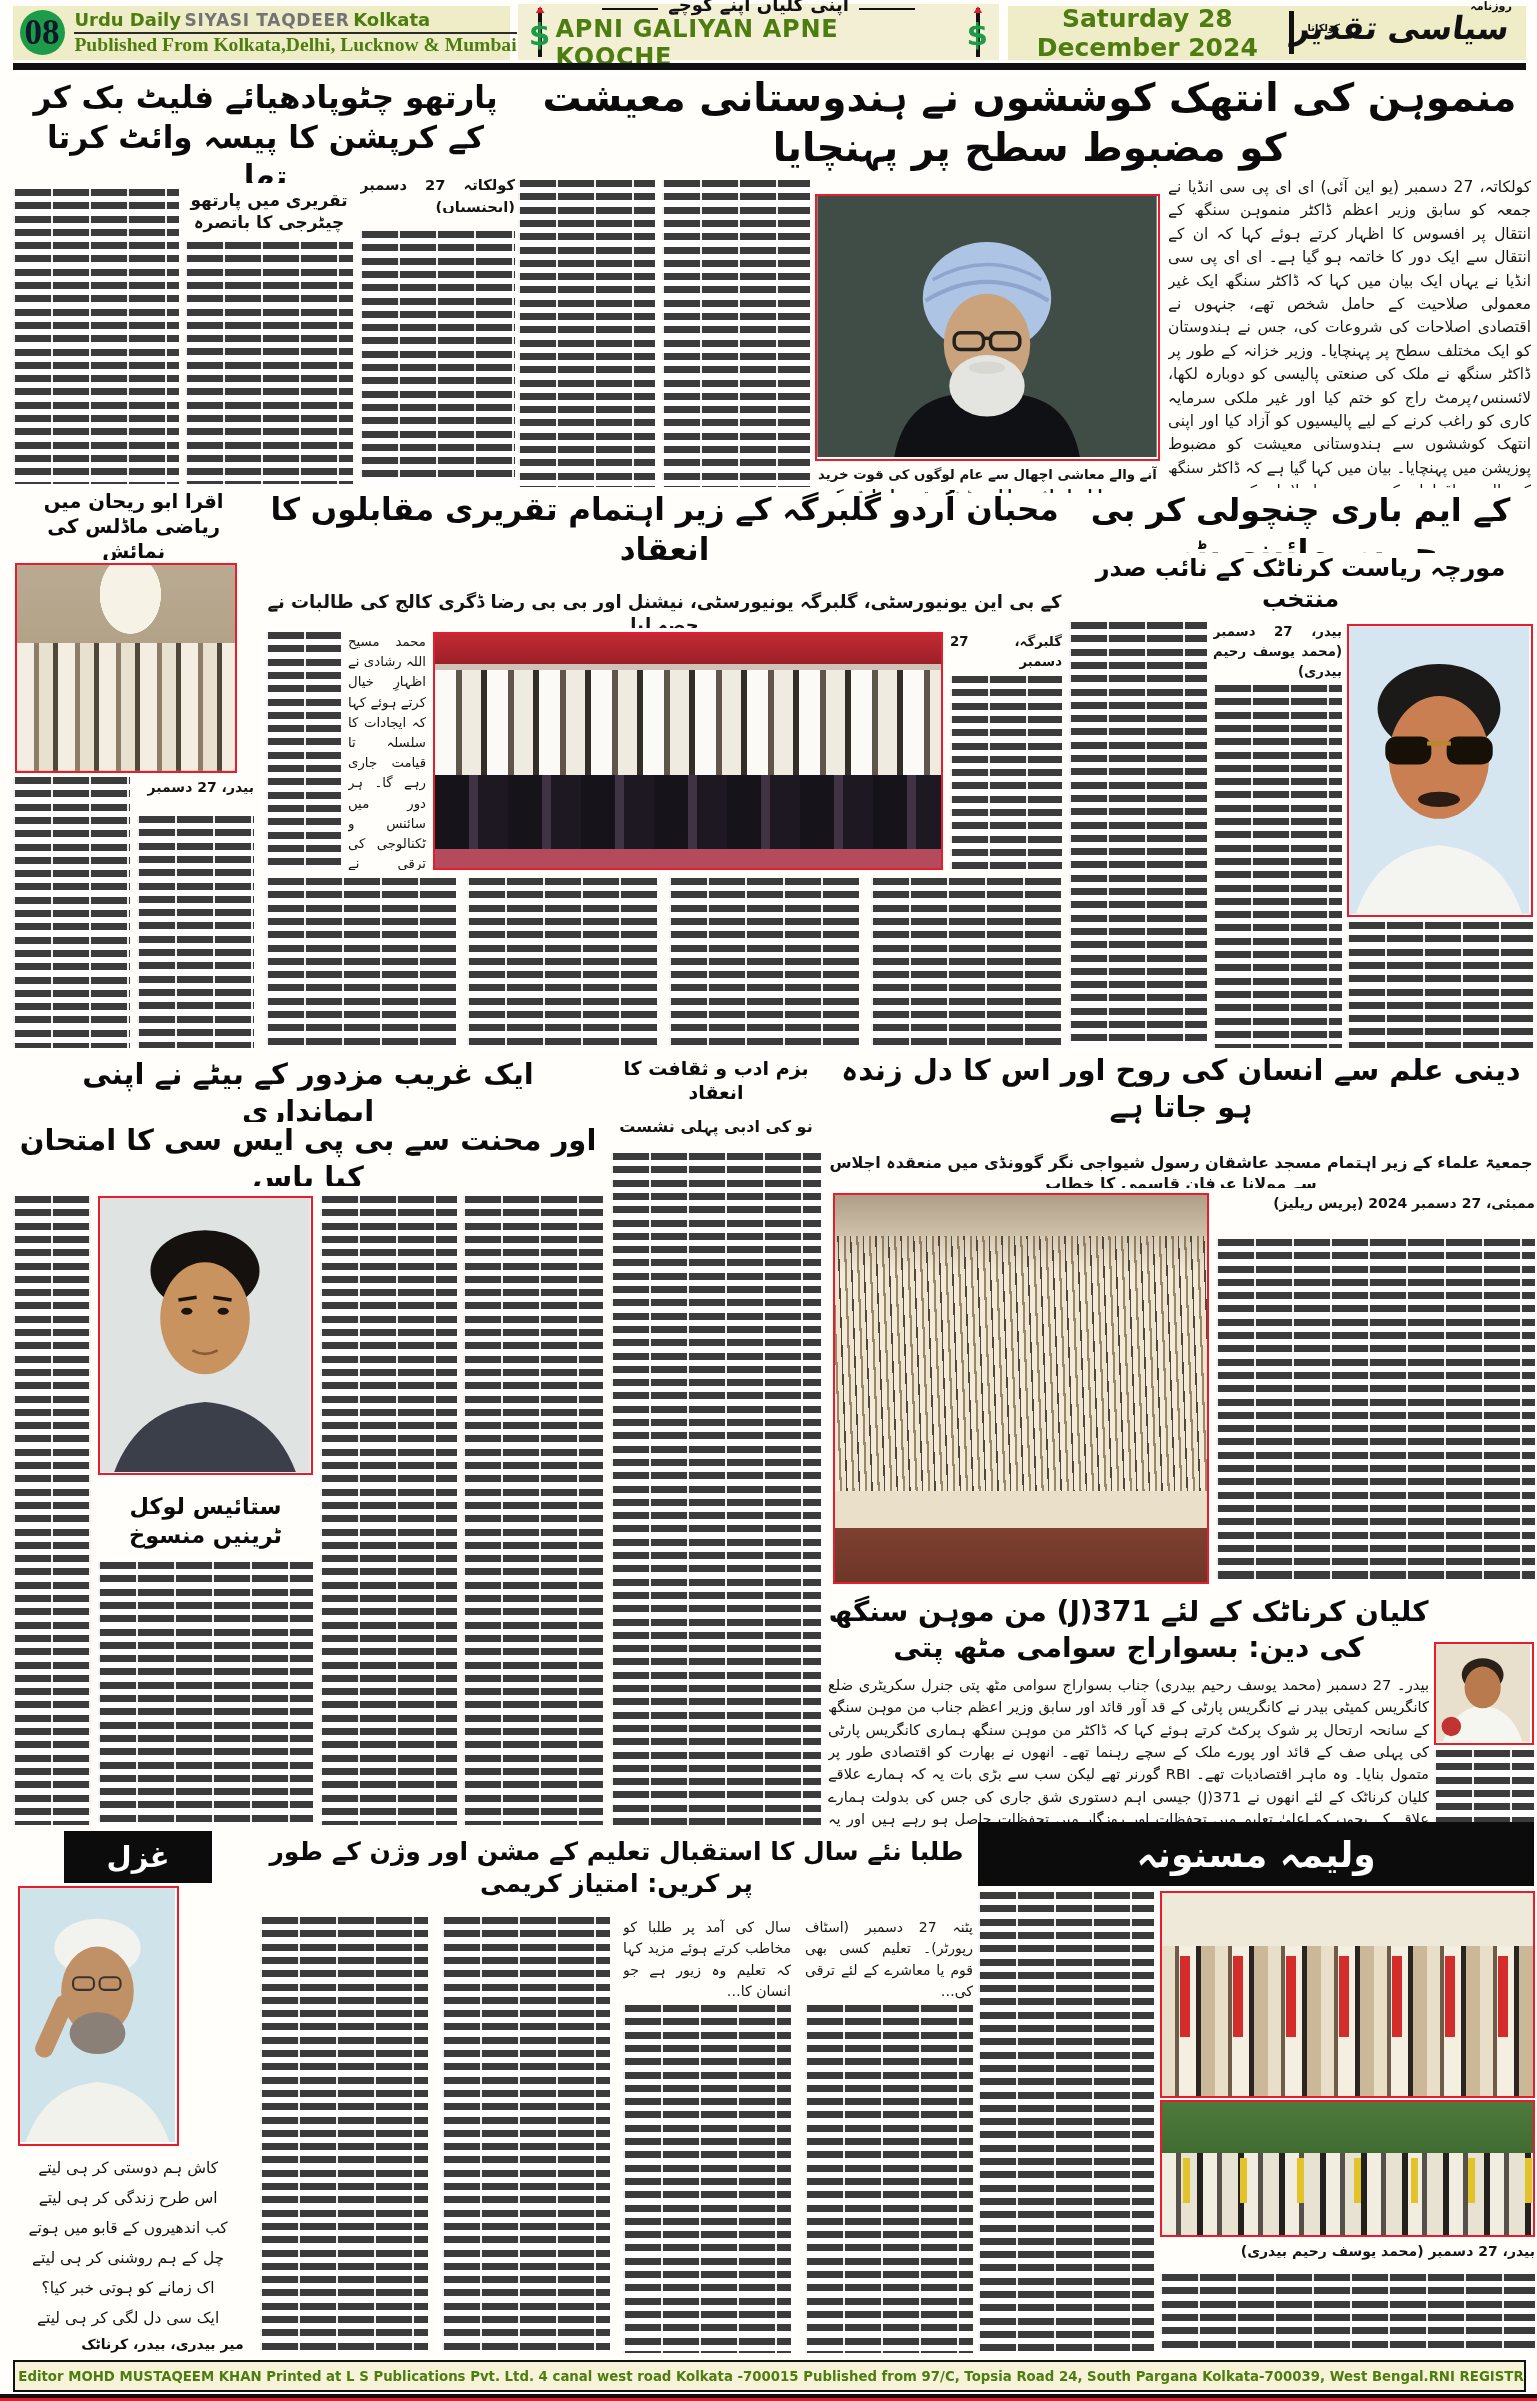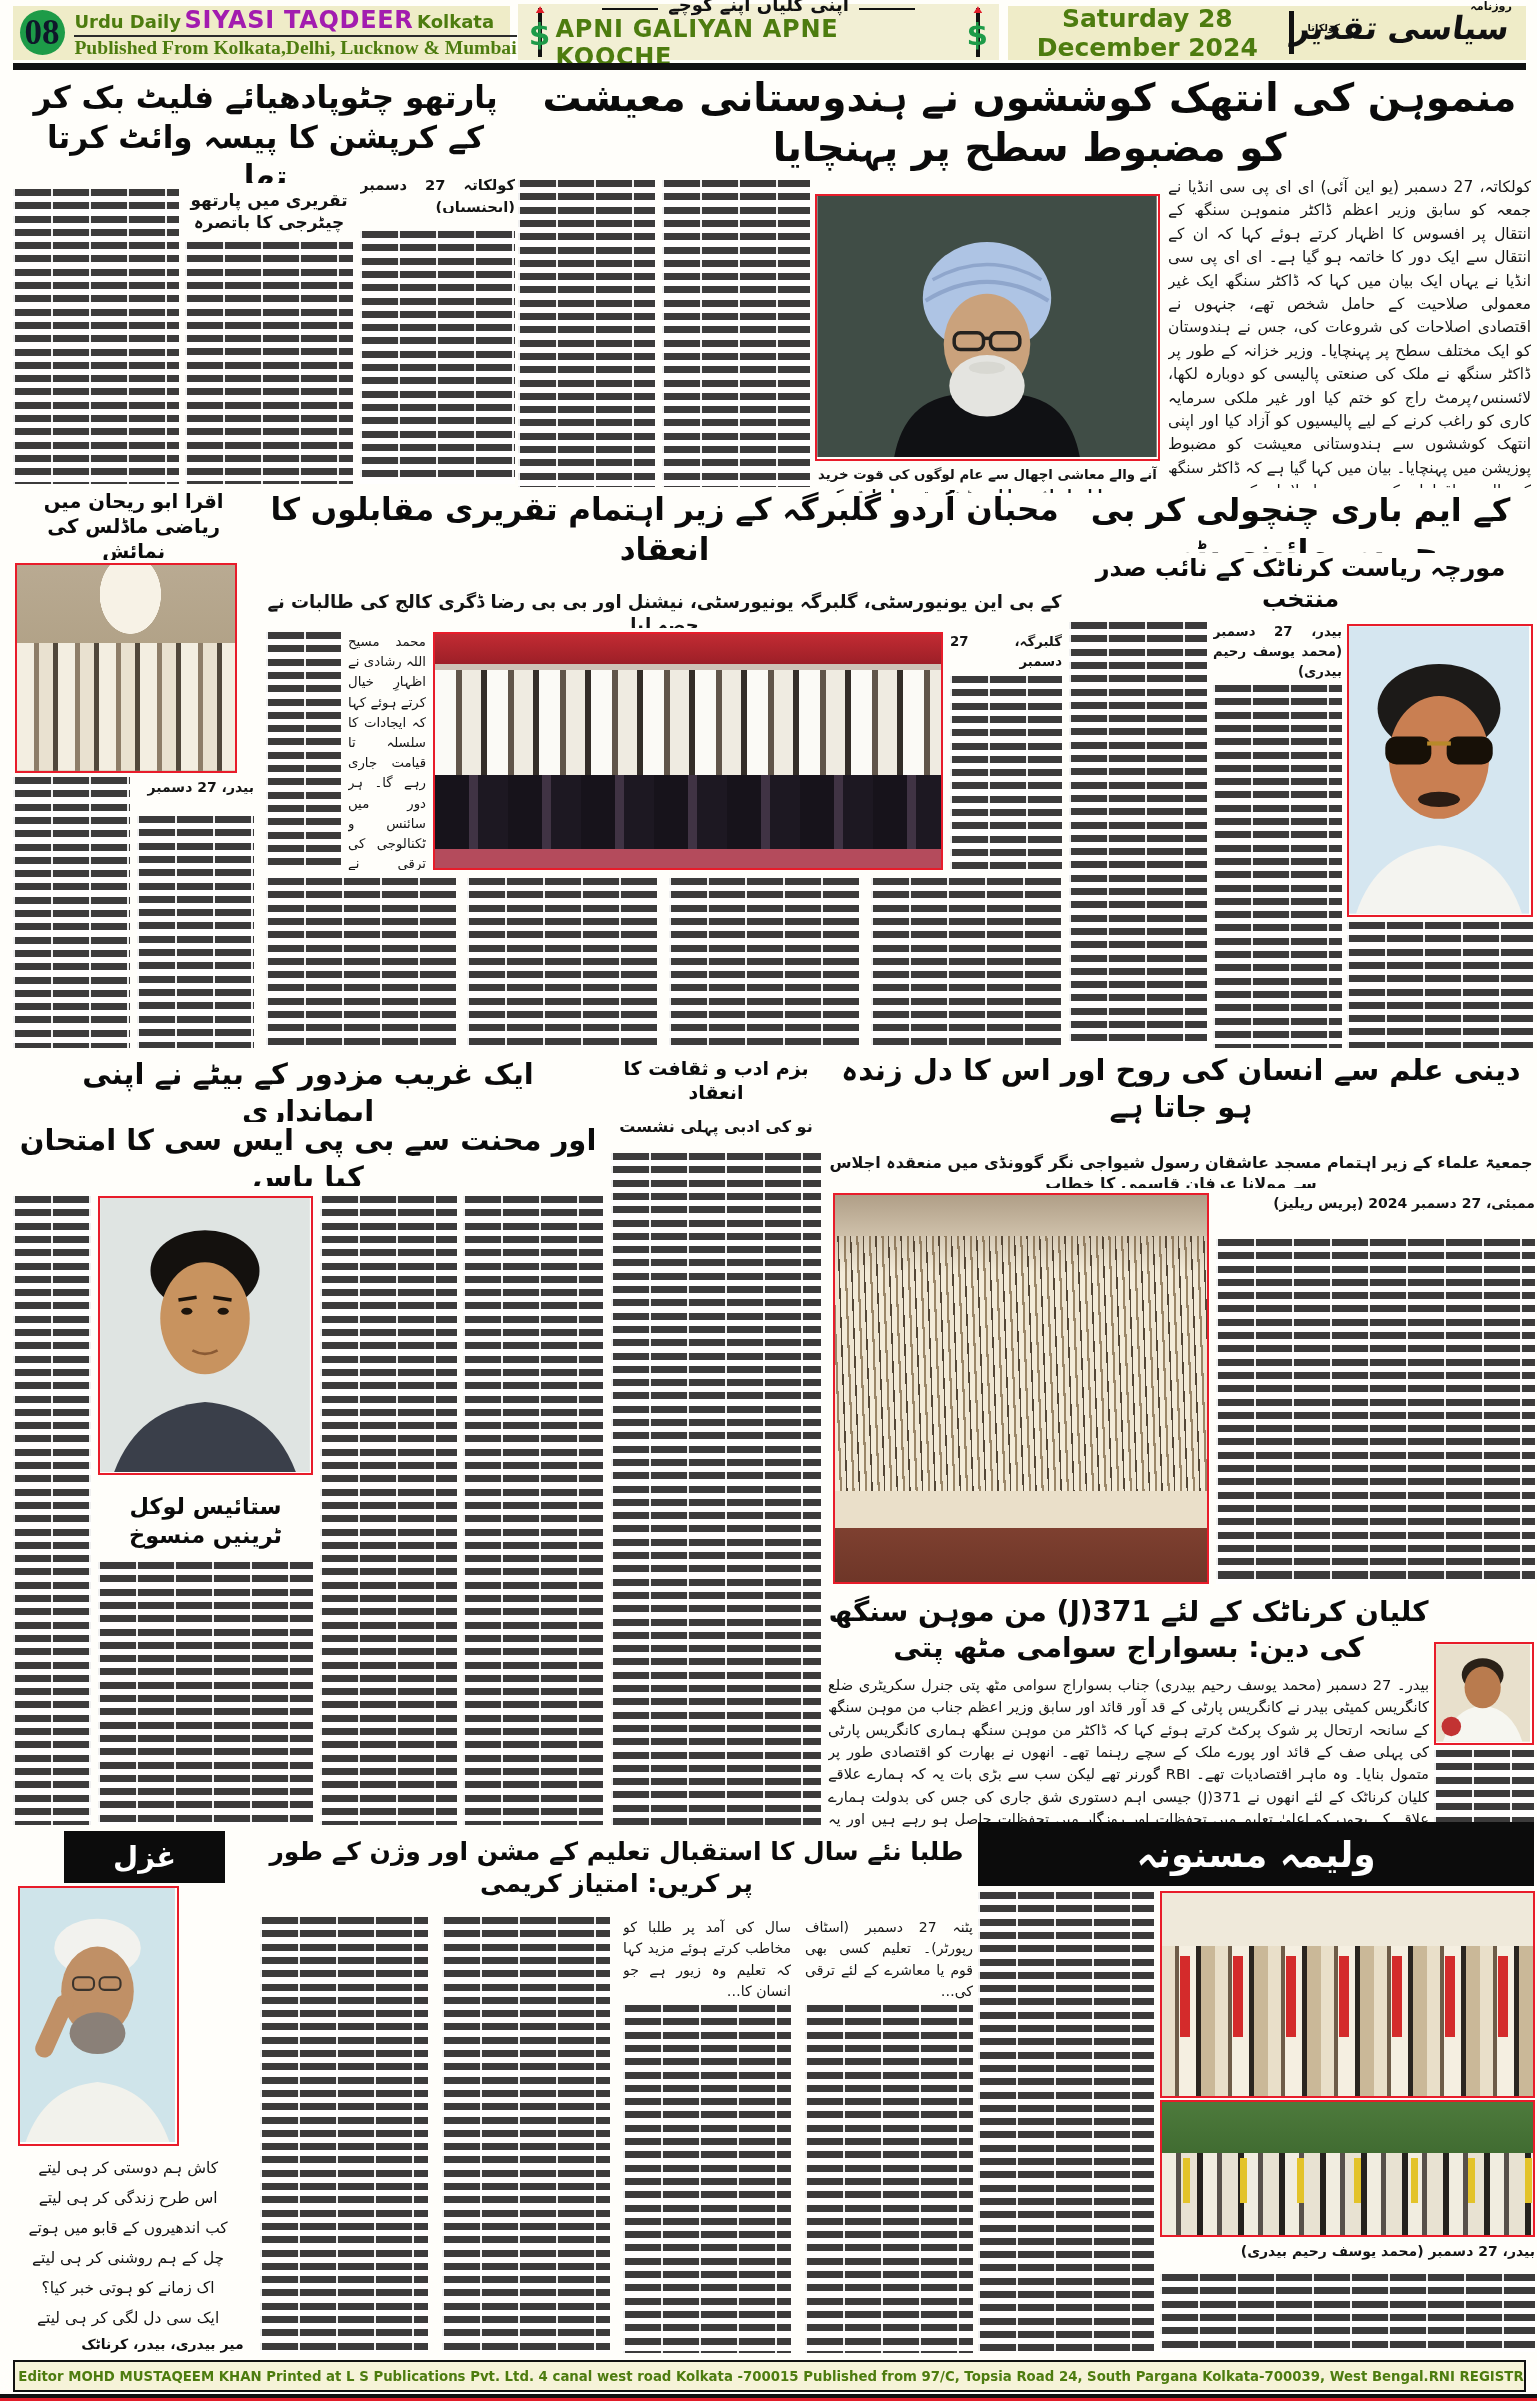--- a/index.html
+++ b/index.html
@@ -53,21 +53,21 @@
 </head>
 <body>
 
 <div class="page">
 
   <div class="abs mast" style="left:12.6px;top:5.6px;width:497px;height:54px;display:flex;align-items:center;gap:9.8px;padding:0 7px;">
     <div style="width:45px;height:45px;border-radius:50%;background:#1d9b48;color:#0f172a;display:flex;align-items:center;justify-content:center;font-size:35px;font-weight:bold;flex:0 0 auto;font-family:Liberation Serif, serif;">08</div>
     <div style="flex:1;">
       <div style="border-bottom:2.1px solid #2b2b2b;padding-bottom:1.4px;white-space:nowrap;overflow:hidden;">
         <span class="eng-bold" style="font-size:18px;">Urdu Daily</span>
-        <span style="font-size:24px;font-weight:bold;color:#a21caf;letter-spacing:0.7px;">SIYASI TAQDEER</span>
+        <span style="font-size:17px;font-weight:bold;color:#737373;letter-spacing:0.7px;">SIYASI TAQDEER</span>
         <span class="eng-bold" style="font-size:18px;">Kolkata</span>
       </div>
       <div class="serif eng-bold" style="font-size:19.6px;white-space:nowrap;overflow:hidden;">Published From Kolkata,Delhi, Lucknow &amp; Mumbai</div>
     </div>
   </div>
 
   <div class="abs" style="left:518px;top:4.2px;width:481px;height:56px;background:#f2efd4;display:flex;align-items:center;justify-content:space-between;padding:0 5.6px;">
     <div style="position:relative;width:32px;height:52px;flex:0 0 auto;">
       <div class="abs" style="left:14.7px;top:1.4px;width:3.5px;height:49px;background:#111;"></div>
       <div class="abs" style="left:12px;top:0;width:9px;height:7px;background:#e11d2a;clip-path:polygon(50% 0,100% 100%,0 100%);"></div>
@@ -205,21 +205,21 @@
       <rect width="135" height="140" fill="#e8e0cc"></rect>
       <path d="M10 140 Q25 92 67 88 Q109 92 124 140 Z" fill="#f6f6f0"></path>
       <ellipse cx="67" cy="44" rx="30" ry="24" fill="#2a2118"></ellipse>
       <ellipse cx="67" cy="62" rx="26" ry="30" fill="#b97b4e"></ellipse>
       <circle cx="22" cy="118" r="14" fill="#c23333"></circle>
     </svg>
   </div>
   <div class="abs para" style="left:828px;top:1674px;width:601px;height:154px;font-size:14.7px;">بیدر۔ 27 دسمبر (محمد یوسف رحیم بیدری) جناب بسواراج سوامی مٹھ پتی جنرل سکریٹری ضلع کانگریس کمیٹی بیدر نے کانگریس پارٹی کے قد آور قائد اور سابق وزیر اعظم جناب من موہن سنگھ کے سانحہ ارتحال پر شوک پرکٹ کرتے ہوئے کہا کہ ڈاکٹر من موہن سنگھ ہماری کانگریس پارٹی کی پہلی صف کے قائد اور پورے ملک کے سچے رہنما تھے۔ انھوں نے بھارت کو اقتصادی طور پر متمول بنایا۔ وہ ماہر اقتصادیات تھے۔ RBI گورنر تھے لیکن سب سے بڑی بات یہ کہ ہمارے علاقے کلیان کرناٹک کے لئے انھوں نے 371(J) جیسی اہم دستوری شق جاری کی جس کی بدولت ہمارے علاقے کے بچوں کو اعلیٰ تعلیم میں تحفظات اور روزگار میں تحفظات حاصل ہو رہے ہیں اور یہ علاقہ ترقی کرتا جا رہا ہے۔</div>
   <div class="abs fill" style="left:1434px;top:1750px;width:100px;height:78px;"></div>
 
-  <div class="abs blackbox" style="left:64px;top:1831px;width:161px;height:52px;">
+  <div class="abs blackbox" style="left:64px;top:1831px;width:148px;height:52px;">
     <span class="ur" style="font-size:29px;font-weight:bold;">غزل</span>
   </div>
   <div class="abs" style="left:18px;top:1886px;width:161px;height:260px;border:2.8px solid #e81c2a;overflow:hidden;">
     <svg width="155" height="254" viewBox="0 0 222 364">
       <rect width="222" height="364" fill="#cfe4ea"></rect>
       <path d="M8 364 Q35 286 111 278 Q187 286 214 364 Z" fill="#f2f2ec"></path>
       <ellipse cx="111" cy="86" rx="62" ry="42" fill="#f2f2ee"></ellipse>
       <ellipse cx="111" cy="148" rx="52" ry="64" fill="#c09066"></ellipse>
       <ellipse cx="111" cy="208" rx="40" ry="30" fill="#8a8078"></ellipse>
       <rect x="76" y="128" width="30" height="18" rx="7" fill="none" stroke="#3a332c" stroke-width="3"></rect>

